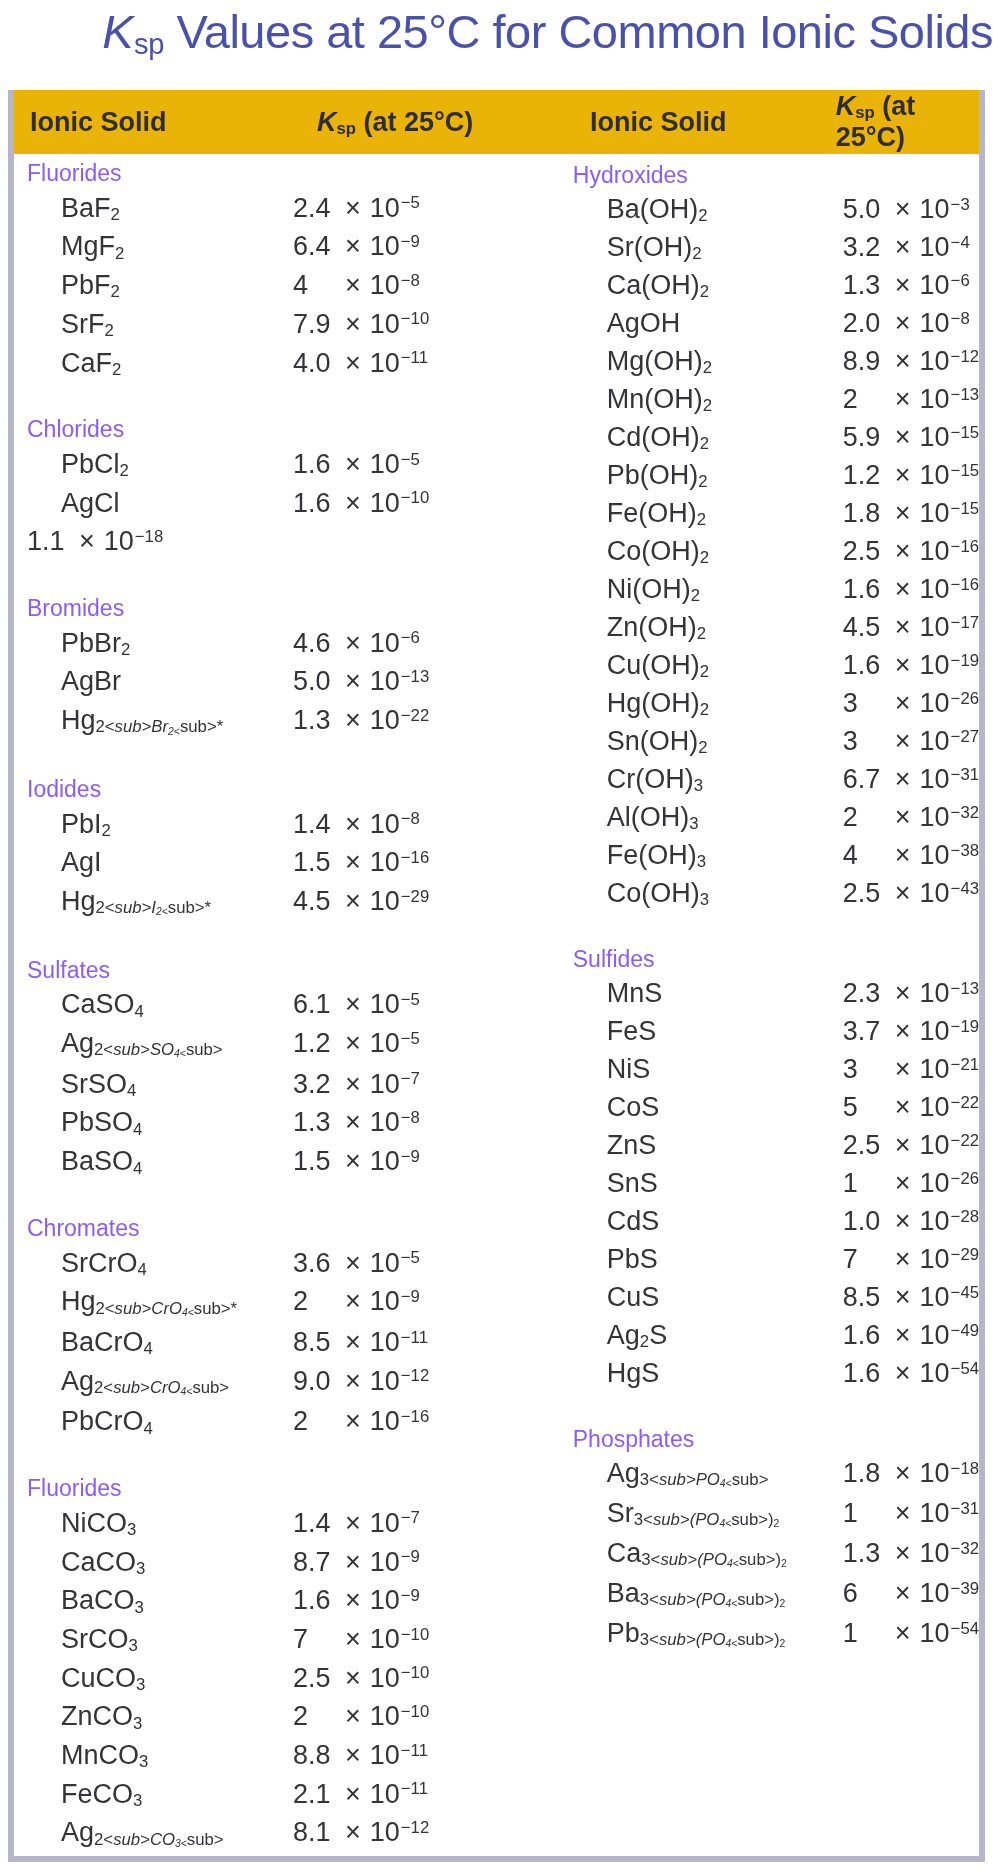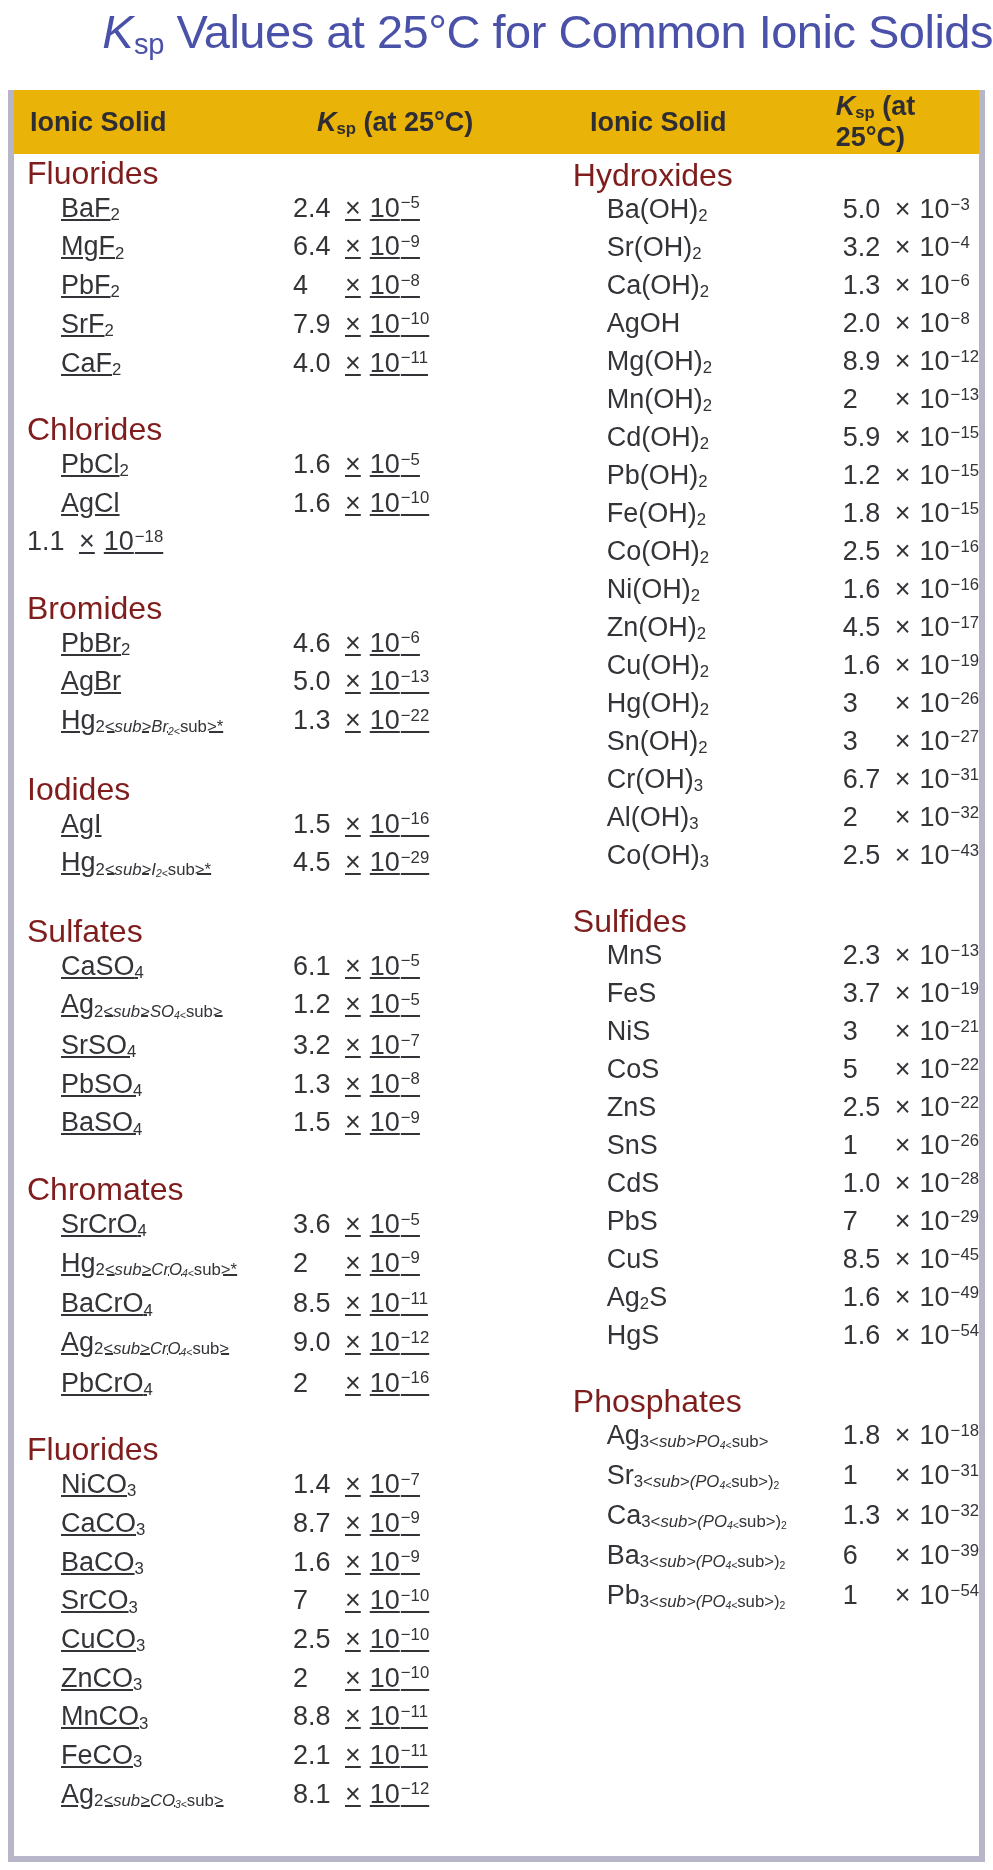--- a/index.html
+++ b/index.html
@@ -29,25 +29,25 @@
   .h-ksp i{font-style:italic;}
 
   
   .tbody{display:flex;height:1702px;overflow:hidden;}
   .col{box-sizing:border-box;}
   .col1{width:465px;padding:2px 0 0 13px;}
   .col2{flex:1;padding:4px 0 0 88px;}
 
   .section{margin-top:28px;}
   .section:first-child{margin-top:0;}
-  .section-title{font-size:32px;color:#7f1d1d;}
+  .section-title{font-size:23px;color:#8b5cf6;}
   .row{display:grid;font-size:27px;color:#333338;}
   .col1 .section-title,.col1 .row{line-height:34.7px;}
   .col2 .section-title,.col2 .row{line-height:34px;margin-left:44px;}
-  .col1 .row{grid-template-columns:266px 1fr;text-decoration:underline;}
+  .col1 .row{grid-template-columns:266px 1fr;}
   .col2 .row{grid-template-columns:270px 1fr;}
   .formula{padding-left:34px;white-space:nowrap;}
   .value{white-space:nowrap;}
   .value .mantissa{display:inline-block;min-width:52px;}
   .value .times{margin-right:9px;}
   .value .exp{margin-left:1px;}
 </style>
 </head>
 <body>
 
@@ -136,20 +136,24 @@
   <div class="row">
     <span class="formula">Hg<sub>2&lt;<i>sub&gt;Br<sub>2&lt;</sub></i>sub&gt;*</sub></span>
     <span class="value"><span class="mantissa">1.3</span><span class="times">×</span><span class="ten">10</span><sup class="exp">−22</sup></span>
   </div>
 </div>
   </div>
 
   <div class="section">
     <div class="section-title">Iodides</div>
     <div class="section-rows">
+  <div class="row">
+    <span class="formula">PbI<sub>2</sub></span>
+    <span class="value"><span class="mantissa">1.4</span><span class="times">×</span><span class="ten">10</span><sup class="exp">−8</sup></span>
+  </div>
 
   <div class="row">
     <span class="formula">AgI</span>
     <span class="value"><span class="mantissa">1.5</span><span class="times">×</span><span class="ten">10</span><sup class="exp">−16</sup></span>
   </div>
 
   <div class="row">
     <span class="formula">Hg<sub>2&lt;<i>sub&gt;I<sub>2&lt;</sub></i>sub&gt;*</sub></span>
     <span class="value"><span class="mantissa">4.5</span><span class="times">×</span><span class="ten">10</span><sup class="exp">−29</sup></span>
   </div>
@@ -351,20 +355,24 @@
   <div class="row">
     <span class="formula">Cr(OH)<sub>3</sub></span>
     <span class="value"><span class="mantissa">6.7</span><span class="times">×</span><span class="ten">10</span><sup class="exp">−31</sup></span>
   </div>
 
   <div class="row">
     <span class="formula">Al(OH)<sub>3</sub></span>
     <span class="value"><span class="mantissa">2</span><span class="times">×</span><span class="ten">10</span><sup class="exp">−32</sup></span>
   </div>
 
+  <div class="row">
+    <span class="formula">Fe(OH)<sub>3</sub></span>
+    <span class="value"><span class="mantissa">4</span><span class="times">×</span><span class="ten">10</span><sup class="exp">−38</sup></span>
+  </div>
 
   <div class="row">
     <span class="formula">Co(OH)<sub>3</sub></span>
     <span class="value"><span class="mantissa">2.5</span><span class="times">×</span><span class="ten">10</span><sup class="exp">−43</sup></span>
   </div>
 </div>
   </div>
 
   <div class="section">
     <div class="section-title">Sulfides</div>

